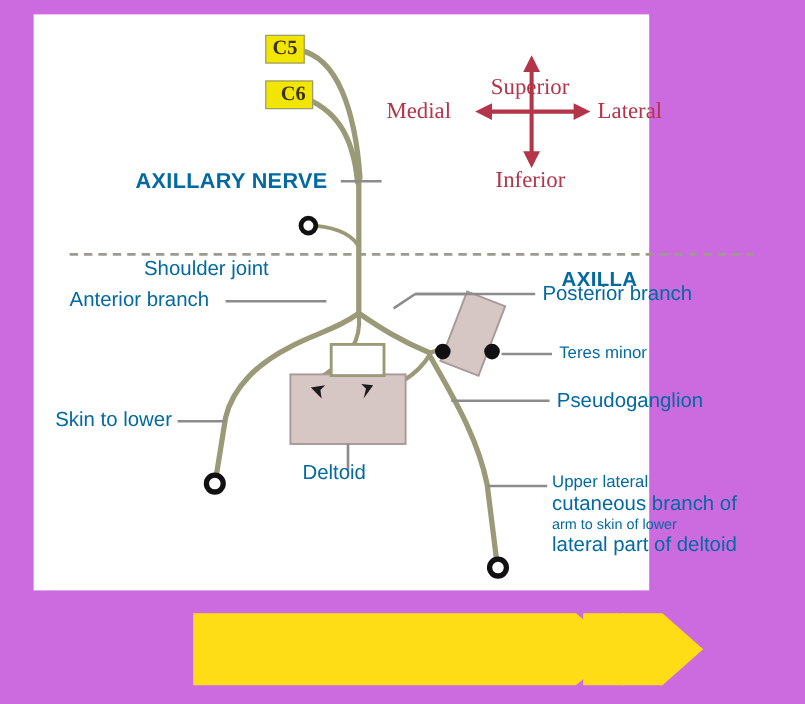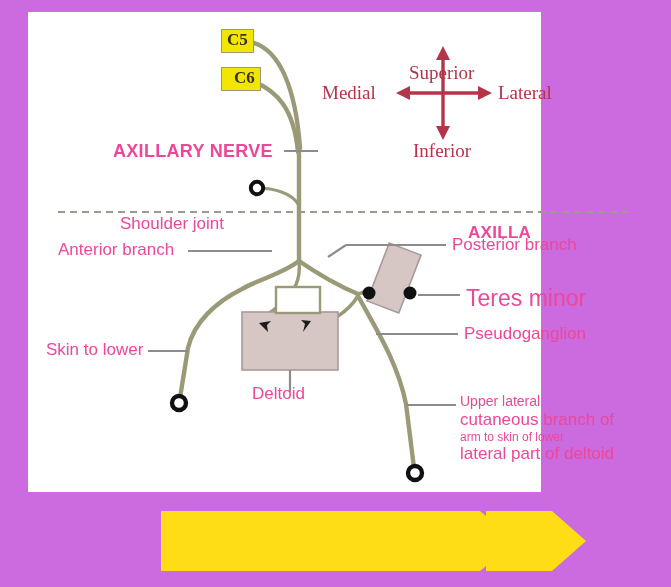--- a/index.html
+++ b/index.html
@@ -12,21 +12,21 @@
   }
   #canvas{
     position:absolute;
     left:28px;top:12px;
     width:513px;height:480px;
     background:#ffffff;
   }
   #figure{position:absolute;left:0;top:0;width:617px;height:480px;}
   .lbl{
     position:absolute;
-    color:#ec4899;
+    color:#0369a1;
     font-family:"Liberation Sans", sans-serif;
     white-space:pre;
     line-height:1.18;
   }
   .lbl-bold{font-weight:bold;}
   .compass-lbl{
     position:absolute;
     color:#b2354a;
     font-family:"Liberation Serif", serif;
     font-size:19px;
@@ -135,21 +135,21 @@
   <div class="lbl lbl-bold" style="left:85px;top:129px;font-size:18px;letter-spacing:0.3px;">AXILLARY NERVE</div>
 
   <div class="lbl" style="left:92px;top:166px;font-size:17px;margin-top:36px;">Shoulder joint</div>
 
   <div class="lbl lbl-bold" style="left:440px;top:211px;font-size:17px;letter-spacing:0.3px;">AXILLA</div>
 
   <div class="lbl" style="left:30px;top:228px;font-size:17px;">Anterior branch</div>
 
   <div class="lbl" style="left:424px;top:223px;font-size:17px;">Posterior branch</div>
 
-  <div class="lbl" style="left:438px;top:273px;font-size:23px;">Teres minor</div>
+  <div class="lbl" style="left:438px;top:273px;font-size:14px;">Teres minor</div>
 
   <div class="lbl" style="left:436px;top:312px;font-size:17px;">Pseudoganglion</div>
 
   <div class="lbl" style="left:224px;top:372px;font-size:17px;">Deltoid</div>
 
   <div style="position:absolute;left:18px;top:328px;">
     <div class="lbl" style="position:relative;font-size:17px;">Skin to lower</div>
   </div>
 
   <div style="position:absolute;left:432px;top:381px;">

